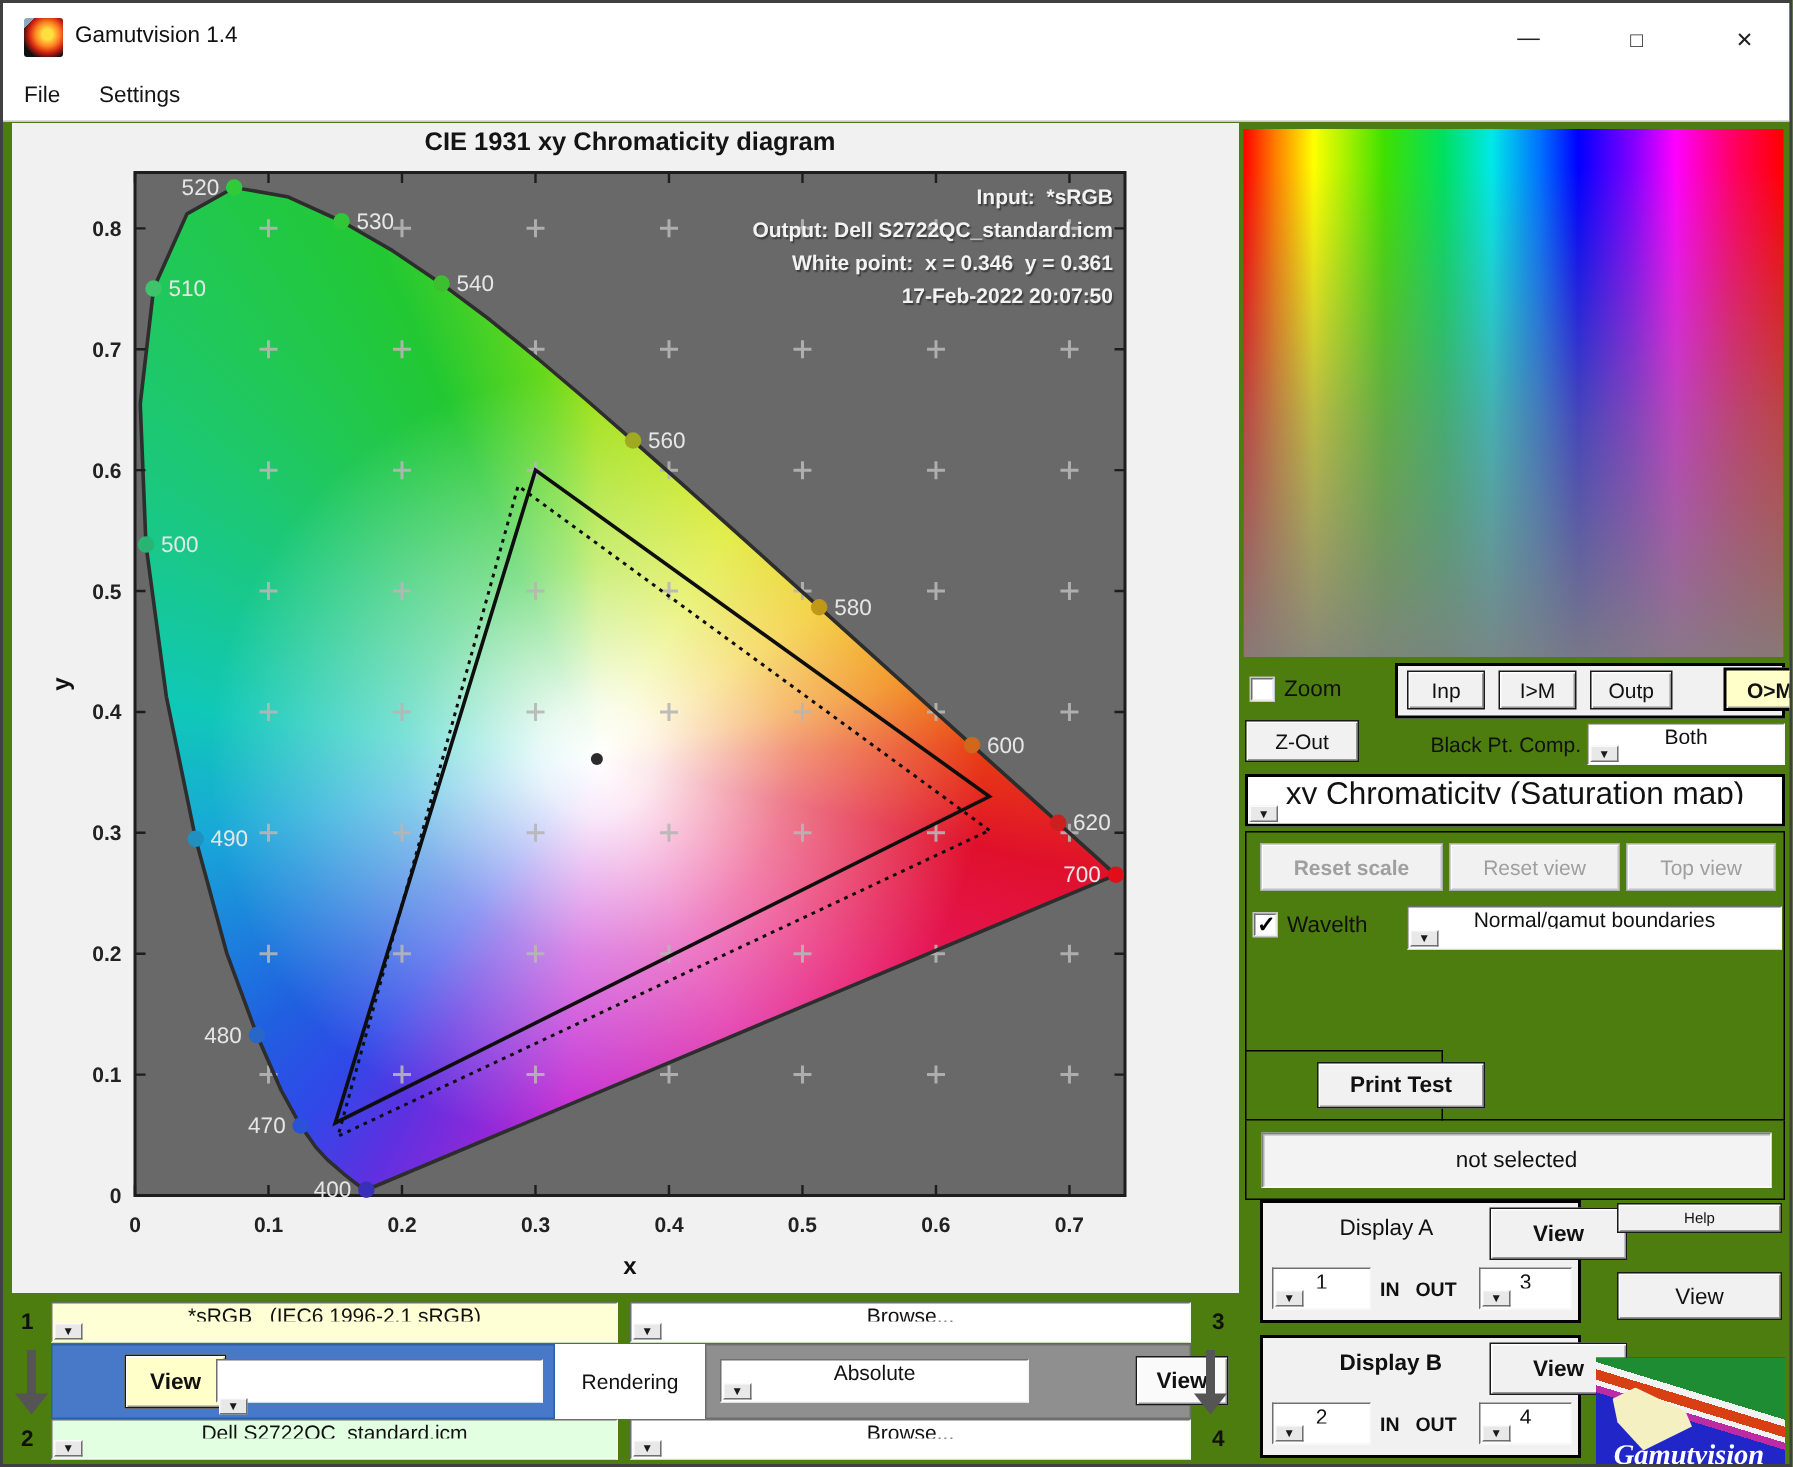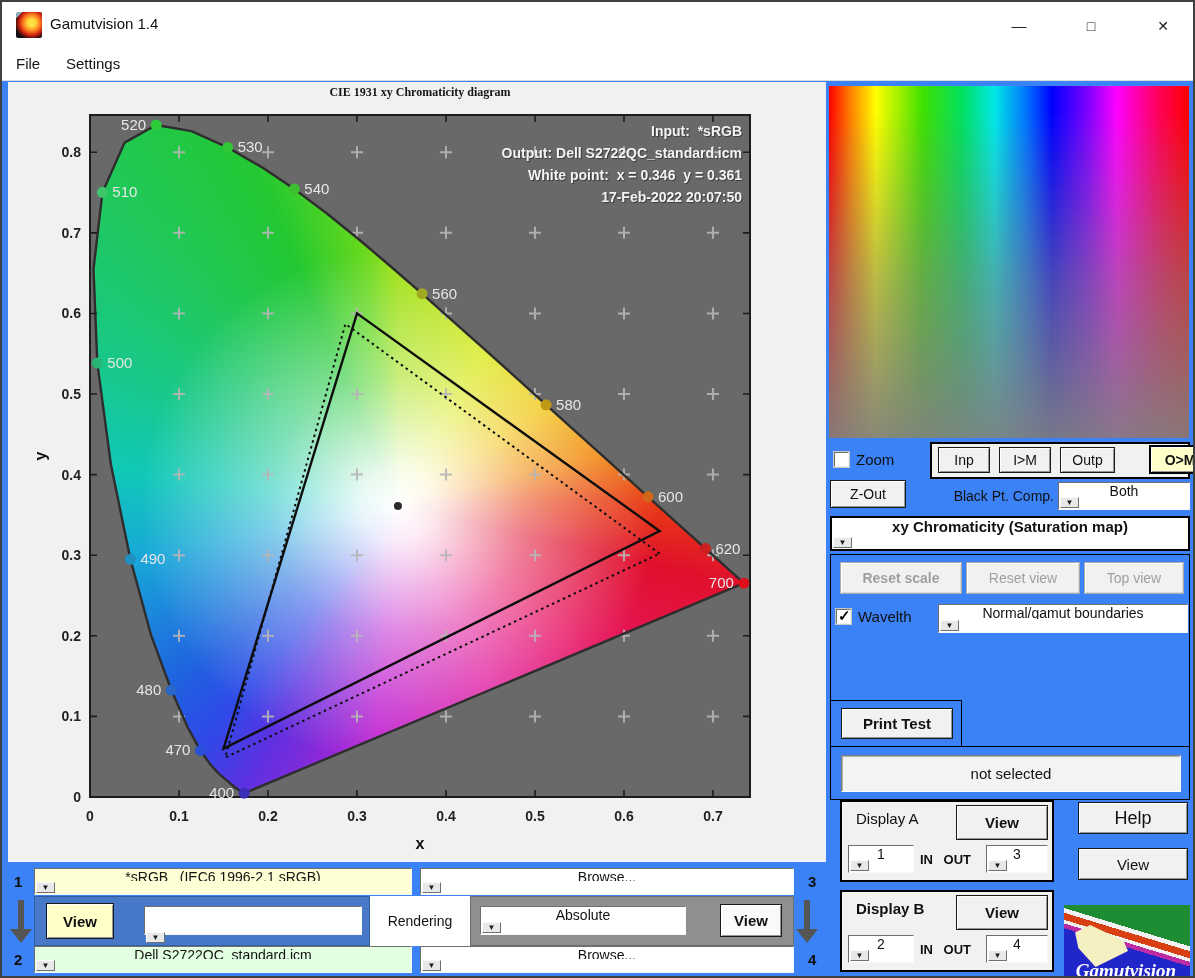--- a/index.html
+++ b/index.html
@@ -1,39 +1,39 @@
 <!DOCTYPE html>
 <html><head>
 <meta charset="utf-8">
 <style>
   html,body{margin:0;padding:0;background:#888;}
   *{box-sizing:border-box;}
   #window{
-    position:relative;width:1195px;height:978px;background:#3b82f6;
+    position:relative;width:1195px;height:978px;background:#4d7c0f;
     border:2px solid #404040;overflow:hidden;
     font-family:"Liberation Sans",sans-serif;color:#111;
   }
   
   #titlebar{position:absolute;left:0;top:0;width:100%;height:46px;background:#FFF;}
   #appicon{position:absolute;left:14px;top:10px;width:26px;height:26px;border-radius:2px;
     background:
       linear-gradient(135deg,#8FA8BC 0 13%,rgba(0,0,0,0) 13%),
       radial-gradient(circle at 60% 42%,#FFE040 0 16%,#FF8020 38%,#C81E10 58%,#101010 78%);
     background-color:#000;}
   #apptitle{position:absolute;left:48px;top:13px;font-size:15px;color:#101010;}
   .wbtn{position:absolute;top:12px;width:34px;height:24px;text-align:center;font-size:15px;color:#222;line-height:24px;}
   #btn-min{left:1000px;} #btn-max{left:1072px;font-size:14px;} #btn-close{left:1144px;font-size:14px;}
   #menubar{position:absolute;left:0;top:46px;width:100%;height:33px;background:#FFF;border-bottom:1px solid #DCDCDC;}
   .menuitem{position:absolute;top:7px;font-size:15px;color:#141414;}
   #menu-file{left:14px;} #menu-settings{left:64px;}
 
   
   #figure{position:absolute;left:6px;top:80px;width:818px;height:780px;background:#F1F1F1;}
   #charttitle{position:absolute;left:88px;top:83px;width:660px;text-align:center;
-    font-size:12px;font-weight:bold;color:#141414;font-family:Liberation Serif, serif;}
+    font-size:17px;font-weight:bold;color:#141414;}
   #plotbg{position:absolute;left:88px;top:113px;width:660px;height:682px;background:#696969;}
   #locusfill{position:absolute;left:88px;top:113px;width:660px;height:682px;
     background:
       radial-gradient(circle 380px at 46.7% 57.3%, rgba(255,255,255,1) 0%, rgba(255,255,255,0.9) 10%, rgba(255,255,255,0.45) 34%, rgba(255,255,255,0) 68%),
       conic-gradient(from 0deg at 46.7% 57.3%,
         #9EE010 0deg,#D6E600 30deg,#F0C000 56deg,#F08000 76deg,#E84010 88deg,
         #E0102C 103deg,#E8186C 130deg,#E020A0 153deg,#C020D0 185deg,#6030E0 208deg,
         #3048E8 219deg,#2060E0 231deg,#18A8D8 259deg,#10C8B8 277deg,#18C88C 295deg,
         #20C85C 317deg,#22C832 337deg,#66D81C 352deg,#9EE010 360deg);}
   #chartsvg{position:absolute;left:8px;top:78px;width:814px;height:780px;pointer-events:none;}
@@ -46,21 +46,21 @@
 
   
   .dd{position:absolute;display:flex;align-items:stretch;background:#FFF;
     border:1px solid;border-color:#6F6F6F #F8F8F8 #F8F8F8 #6F6F6F;flex-direction:column;}
   .dd .t{flex:1;align-self:center;padding:0 6px;font-size:14px;white-space:pre;overflow:hidden;}
   .dd .a{width:19px;margin:1px;background:#E8E8E8;border:1px solid;border-color:#FBFBFB #6F6F6F #6F6F6F #FBFBFB;
     display:flex;align-items:center;justify-content:center;}
   .dd .a::after{content:"▼";font-size:8px;color:#1a1a1a;}
   .b95{position:absolute;display:flex;align-items:center;justify-content:center;background:#F1F1F1;
     border:1px solid #1a1a1a;box-shadow:inset 1px 1px 0 #FFF, inset -1px -1px 0 #969696;font-size:14px;}
-  .bold{font-weight:bold;}
+  .bold{font-weight:bold;margin-left:37px;}
   .b95.disabled{color:#9F9F9F;border-color:#ABABAB;box-shadow:inset 1px 1px 0 #FFF, inset -1px -1px 0 #D8D8D8;}
   .b95.yellow{background:#FFFFC9;}
   .b95.selected{border:2px solid #000;background:#FFFFC9;font-weight:bold;}
   .cb{position:absolute;width:15px;height:15px;background:#FFF;border:1px solid;
     border-color:#6F6F6F #F0F0F0 #F0F0F0 #6F6F6F;box-shadow:0 0 0 1px #C8C8C8;}
   .cb.checked::after{content:"✓";position:absolute;left:1px;top:-3px;font-size:15px;font-weight:bold;color:#000;}
   .lbl{position:absolute;font-size:14px;color:#101010;}
   .groupbox{position:absolute;border:2px solid #000;background:#F1F1F1;}
   .numlbl{position:absolute;font-size:15px;font-weight:bold;color:#101010;}
   .bigarrow{position:absolute;width:22px;height:48px;}
@@ -69,21 +69,21 @@
     border-left:11px solid transparent;border-right:11px solid transparent;border-top:14px solid #555;}
 
   
   #satmap{position:absolute;left:827px;top:84px;width:360px;height:352px;
     background:
       linear-gradient(to bottom, rgba(128,128,128,0) 0%, rgba(128,128,128,0) 7%, rgba(128,128,128,0.55) 55%, rgba(128,128,128,0.93) 100%),
       linear-gradient(to right, #FF0000 0%, #FF8000 6%, #FFFF00 13%, #40E000 26%, #00E060 37%, #00E8E8 46%, #0070FF 55%, #0000FF 62%, #8000FF 72%, #FF00FF 80%, #FF0060 91%, #FF0000 100%);}
   #gbtnbox{position:absolute;left:928px;top:440px;width:260px;height:37px;border:2px solid #000;background:#F1F1F1;}
   #mapselwrap{position:absolute;left:828px;top:514px;width:360px;height:35px;border:2px solid #000;background:#FFF;}
   #mapselwrap .dd{left:0;top:0;width:356px;height:31px;border:none;}
-  #mapselwrap .t{font-weight:bold;font-size:15px;}
+  #mapselwrap .t{font-weight:normal;font-size:21px;}
   #bigbox{position:absolute;left:828px;top:552px;width:360px;height:193px;border:1px solid #000;}
   #printbox{position:absolute;left:828px;top:698px;width:132px;height:47px;border-top:1px solid #000;border-right:1px solid #000;}
   #notselbox{position:absolute;left:828px;top:745px;width:360px;height:53px;border:1px solid #000;border-top:none;}
   #notselfield{position:absolute;left:10px;top:8px;width:340px;height:37px;background:#F3F3F3;
     border:1px solid;border-color:#808080 #FFF #FFF #808080;box-shadow:inset 1px 1px 0 #B0B0B0;
     display:flex;align-items:center;justify-content:center;font-size:15px;}
   .inout{position:absolute;font-size:13px;font-weight:700;word-spacing:7px;color:#101010;}
 
   
   #bluepanel{position:absolute;left:32px;top:894px;width:336px;height:50px;background:#4878C8;border:1px solid #2F5FA0;}
@@ -235,21 +235,21 @@
   <div class="dd" style="left:846px;top:843px;width:66px;height:28px;">
     <span class="t">1</span>
     <span class="a"></span>
   </div>
   <div class="inout" style="left:918px;top:850px;">IN OUT</div>
   <div class="dd" style="left:984px;top:843px;width:62px;height:28px;">
     <span class="t">3</span>
     <span class="a"></span>
   </div>
 
-  <div class="b95" style="left:1076px;top:800px;width:110px;height:32px;font-size:18px;">Help</div>
+  <div class="b95" style="left:1076px;top:800px;width:110px;height:20px;font-size:10px;">Help</div>
   <div class="b95" style="left:1076px;top:846px;width:110px;height:32px;font-size:15px;">View</div>
 
   <div class="groupbox" style="left:838px;top:888px;width:214px;height:82px;"></div>
   <div class="lbl bold" style="left:854px;top:898px;font-size:15px;font-weight:bold;">Display B</div>
   <div class="b95 bold" style="left:954px;top:893px;width:92px;height:35px;font-size:15px;">View</div>
   <div class="dd" style="left:846px;top:933px;width:66px;height:28px;">
     <span class="t">2</span>
     <span class="a"></span>
   </div>
   <div class="inout" style="left:918px;top:940px;">IN OUT</div>

